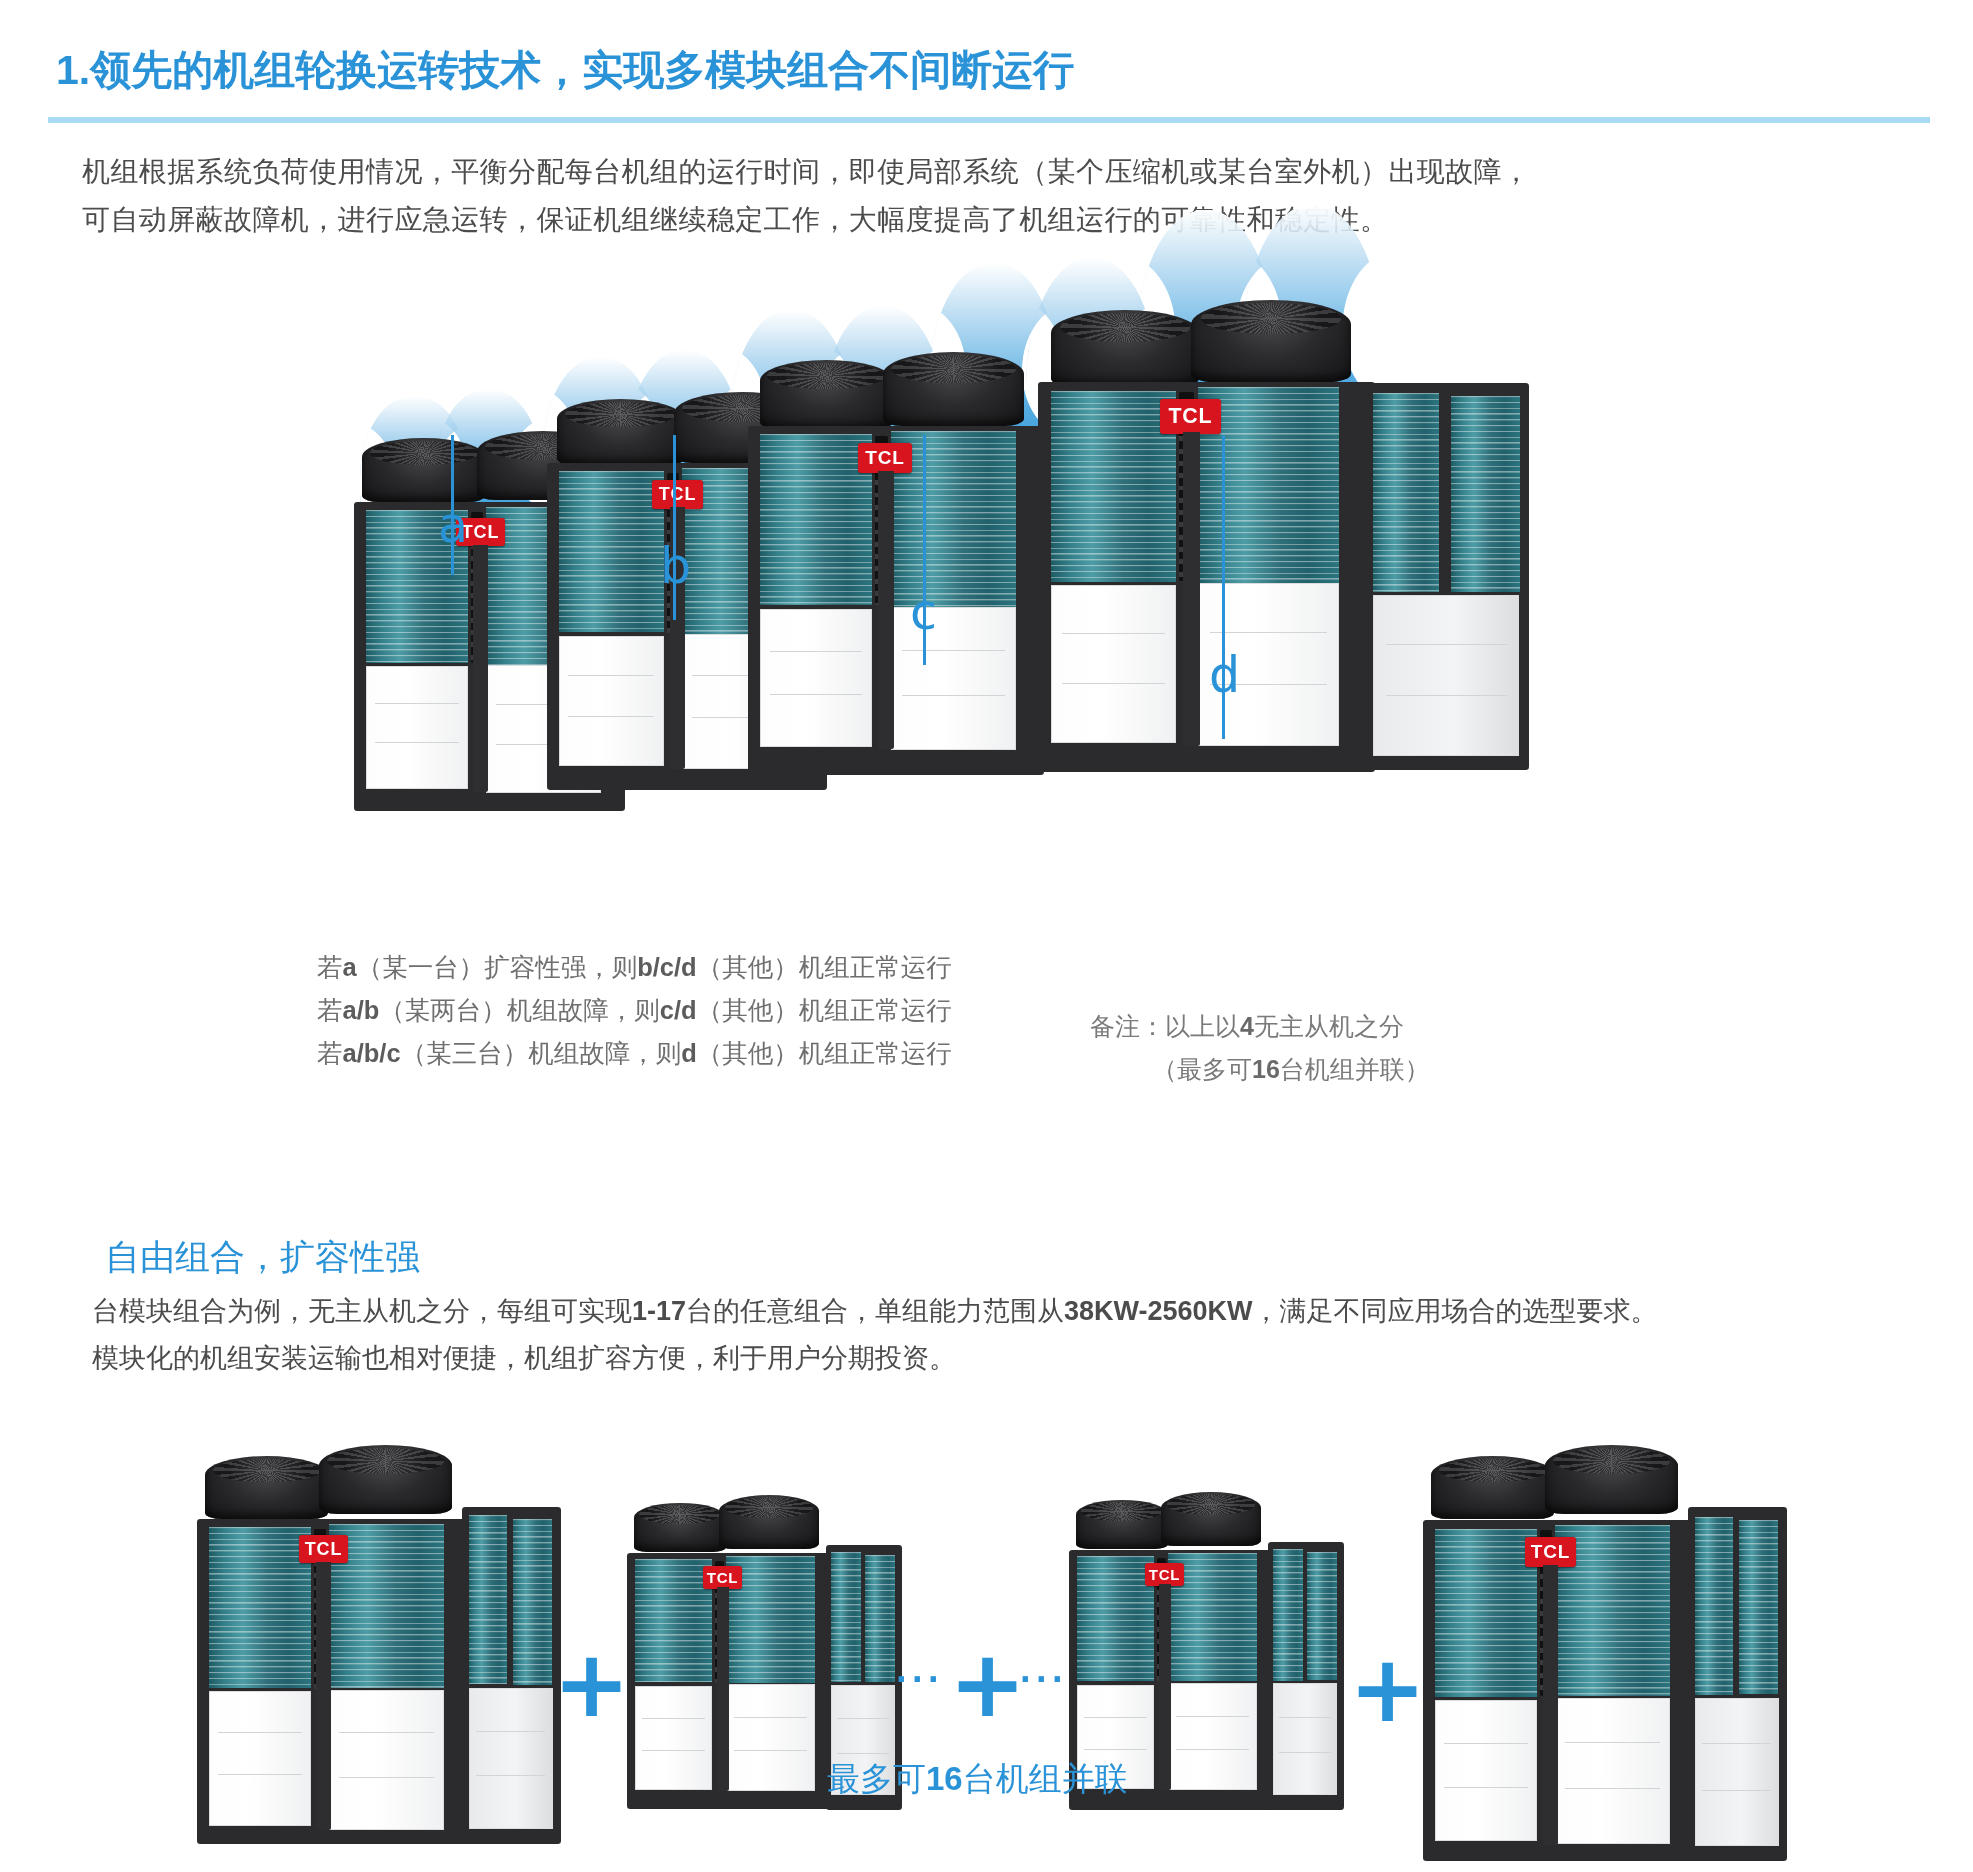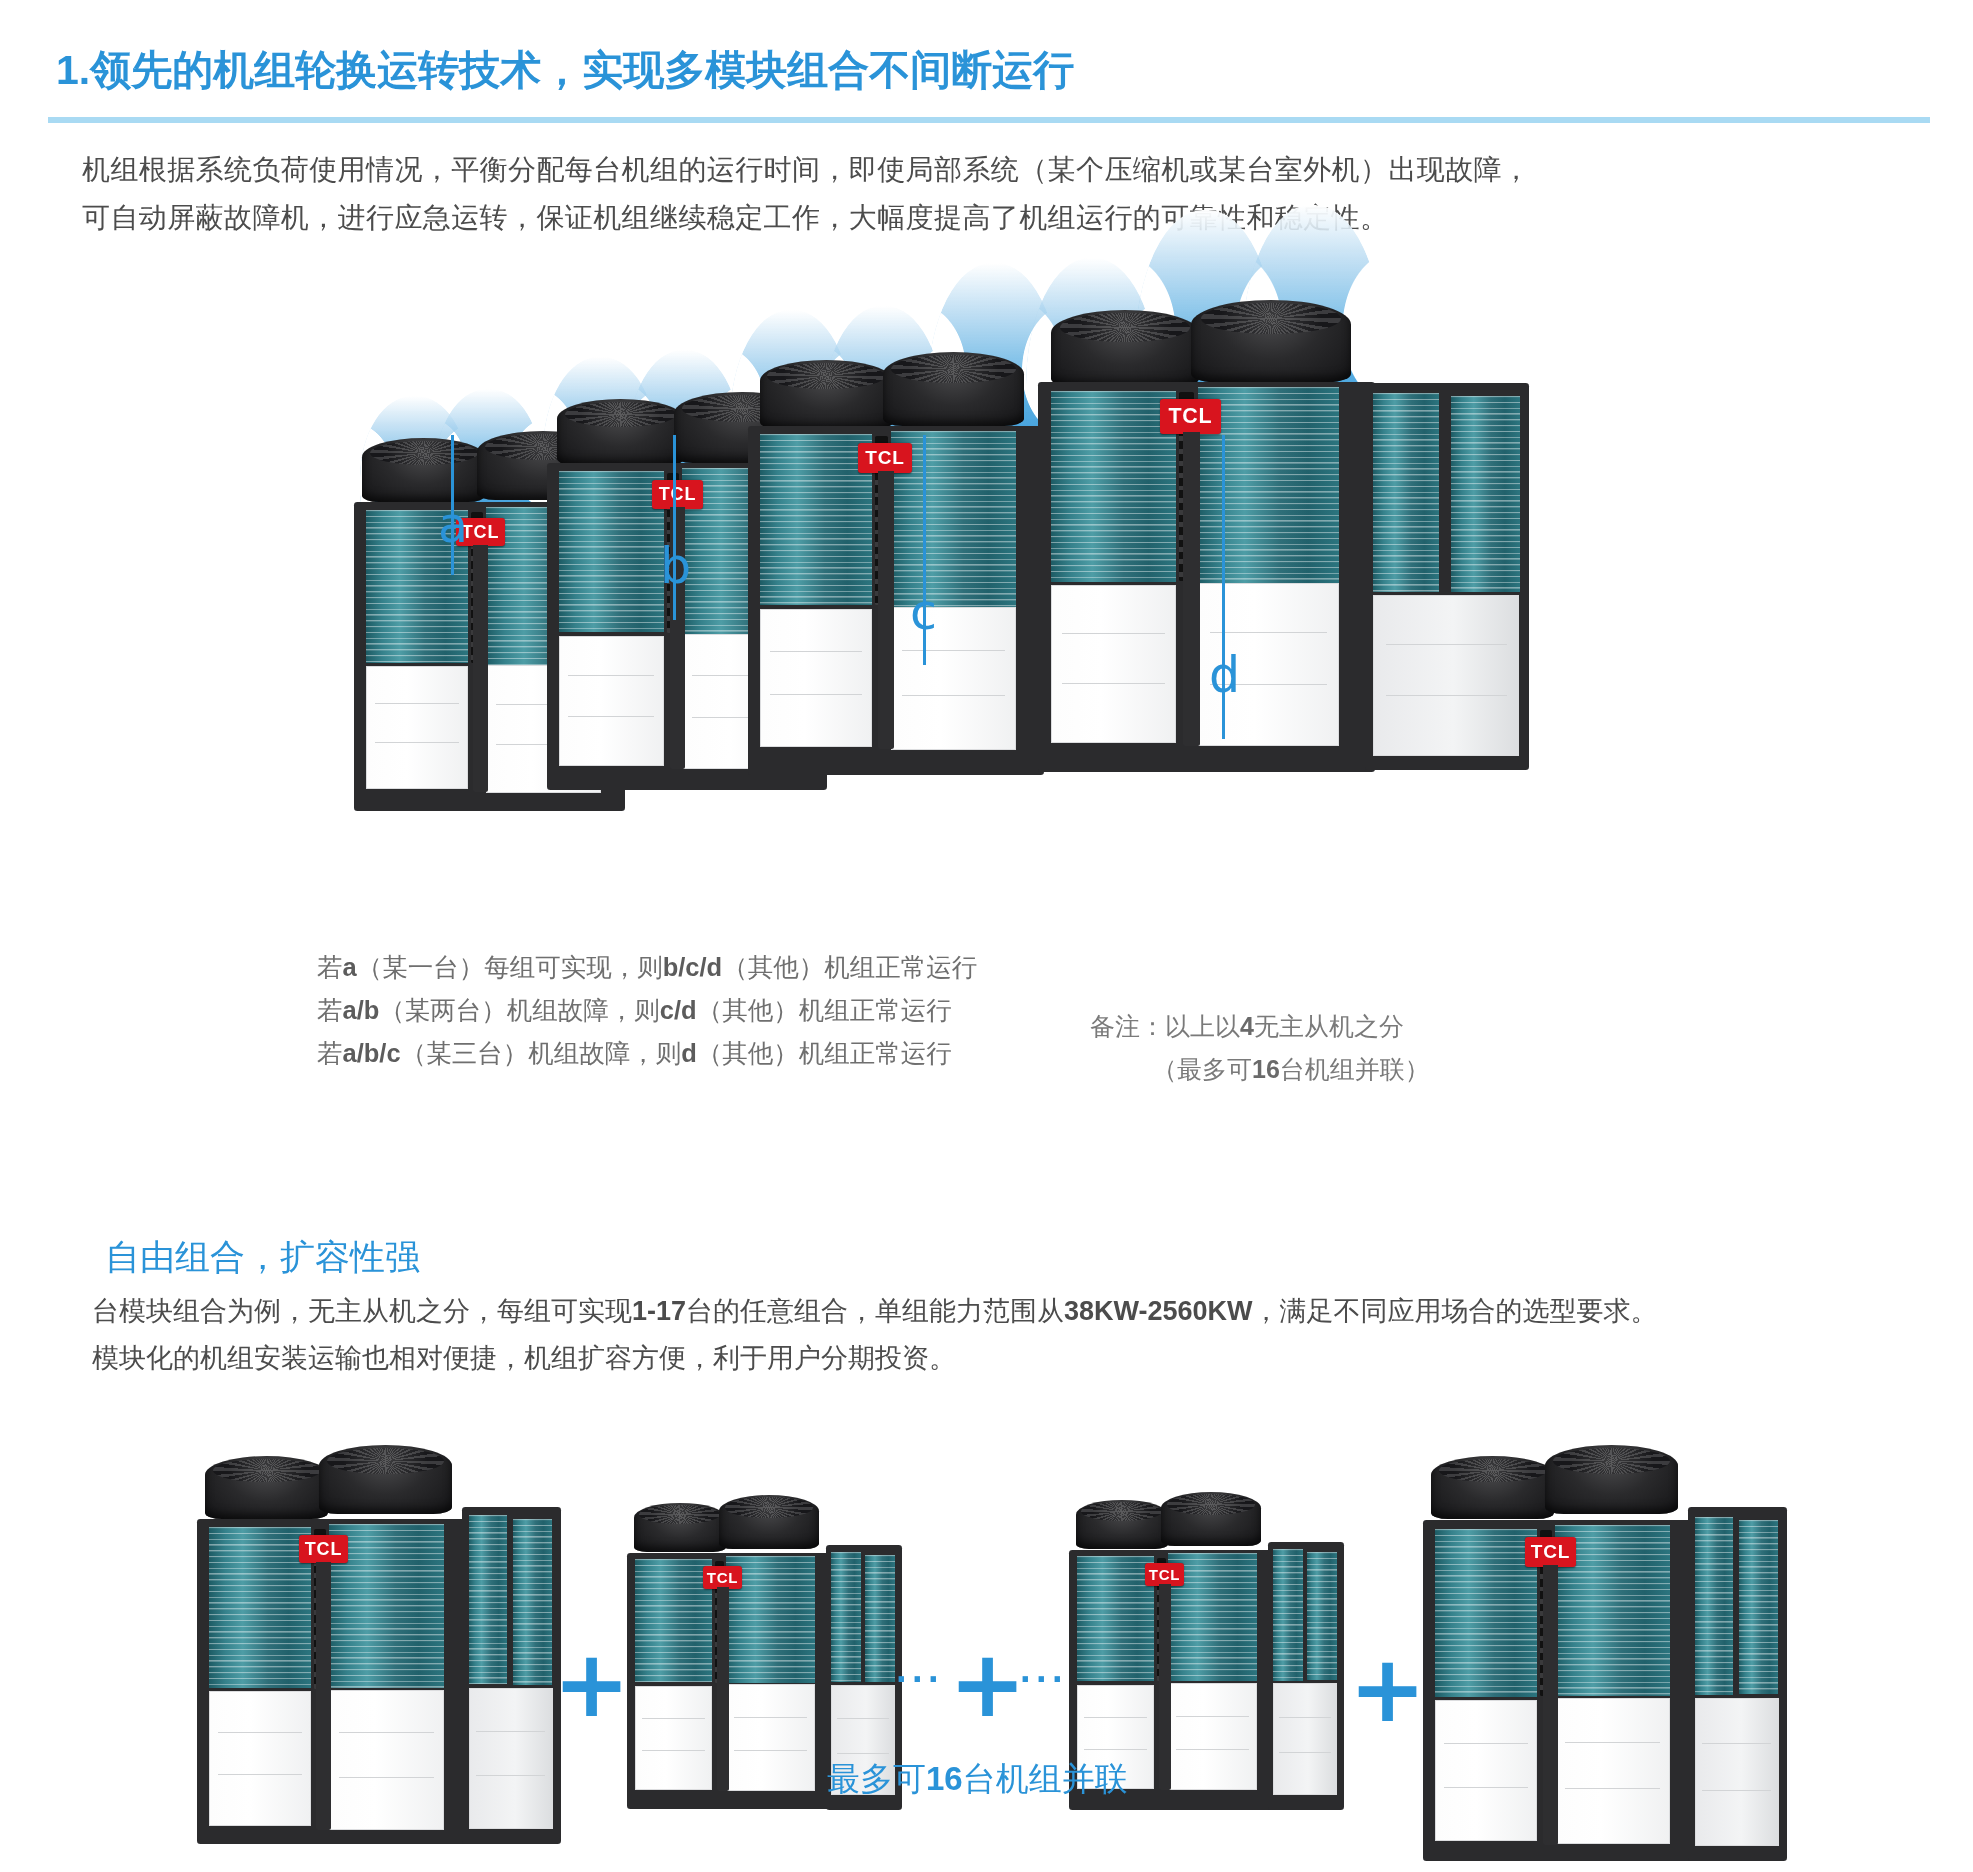--- a/index.html
+++ b/index.html
@@ -21,21 +21,20 @@
     position: absolute; left: 48px; top: 117px;
     width: 1882px; height: 5.8px; background: #a9daf3;
   }
 
   
   .intro {
     position: absolute; left: 82px; top: 148px;
     width: 1809px;
     font-size: 28px; line-height: 48px; color: #4c4c4c;
     letter-spacing: 0.4px;
-    font-family: Liberation Mono, monospace;
   }
   .intro div { white-space: nowrap; }
 
   
   .scene { position: absolute; left: 0; top: 271px; width: 1974px; height: 674px; }
   .plumewrap { position:absolute; }
   .vase {
     position:absolute; top:0; left:0; width:100%; height:100%;
     background: linear-gradient(to bottom,
         rgba(255,255,255,0.98) 0%,
@@ -267,21 +266,21 @@
 
     <div class="leader" style="left:923px; top:164px; height:230px;"></div>
     <div class="letter" style="left:910px; top:317px;">c</div>
 
     <div class="leader" style="left:1222px; top:164px; height:304px;"></div>
     <div class="letter" style="left:1209px; top:380px;">d</div>
   </div>
 
   <div class="caption">
     <div>
-      <span>若</span><b>a</b><span>（某一台）每组可实现，则</span><b>b/c/d</b><span>（其他）机组正常运行</span>
+      <span>若</span><b>a</b><span>（某一台）扩容性强，则</span><b>b/c/d</b><span>（其他）机组正常运行</span>
     </div>
     <div>
       <span>若</span><b>a/b</b><span>（某两台）机组故障，则</span><b>c/d</b><span>（其他）机组正常运行</span>
     </div>
     <div>
       <span>若</span><b>a/b/c</b><span>（某三台）机组故障，则</span><b>d</b><span>（其他）机组正常运行</span>
     </div>
   </div>
 
   <div class="note">

